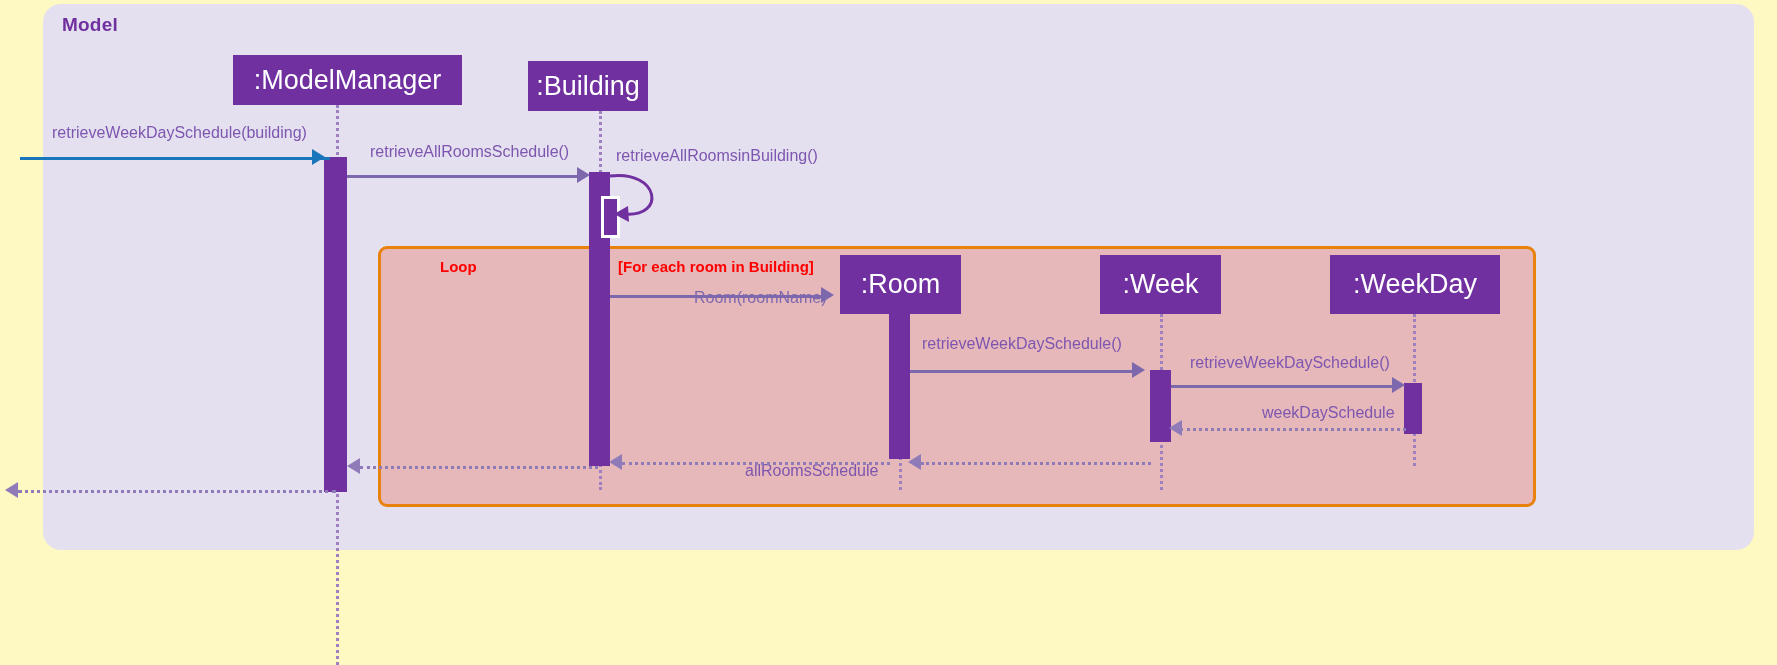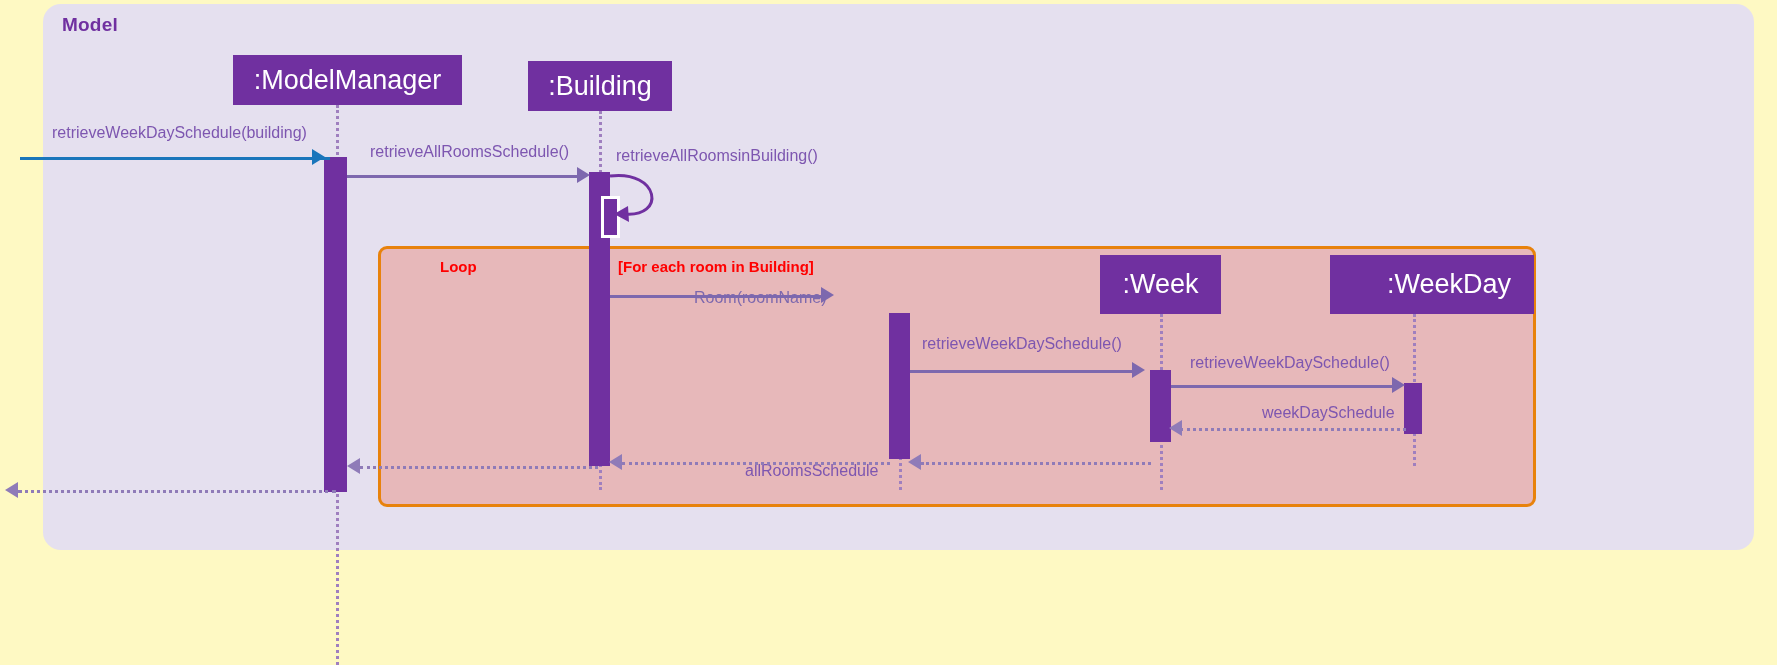--- a/index.html
+++ b/index.html
@@ -32,24 +32,24 @@
     font-size:15px;font-weight:bold;color:#ff0000;white-space:nowrap;
   }
 
   
   .participant{
     position:absolute;background:#7030a0;color:#ffffff;
     display:flex;align-items:center;justify-content:center;
     font-size:27px;white-space:nowrap;
   }
   #p-modelmanager{left:233px;top:55px;width:229px;height:50px;}
-  #p-building   {left:528px;top:61px;width:144px;height:50px;text-align:center;}
+  #p-building   {left:528px;top:61px;width:120px;height:50px;text-align:center;}
   #p-room       {left:840px;top:255px;width:121px;height:59px;}
   #p-week       {left:1100px;top:255px;width:121px;height:59px;}
-  #p-weekday    {left:1330px;top:255px;width:170px;height:59px;padding-left:34px;}
+  #p-weekday    {left:1330px;top:255px;width:170px;height:59px;}
 
   
   .lifeline{
     position:absolute;width:0;
     border-left:3px dotted #9f7fbf;
   }
   #ll-modelmanager{left:336px;top:105px;height:560px;}
   #ll-building   {left:599px;top:111px;height:379px;}
   #ll-room       {left:899px;top:314px;height:176px;}
   #ll-week       {left:1160px;top:314px;height:176px;}
@@ -154,16 +154,17 @@
   <div class="head left" style="left:609px;top:454px;"></div>
 
   <div class="msg dotted" style="left:360px;top:466px;width:238px;"></div>
   <div class="head left" style="left:347px;top:458px;"></div>
 
   <div class="msg dotted" style="left:18px;top:490px;width:318px;"></div>
   <div class="head left" style="left:5px;top:482px;"></div>
 
   <div class="participant" id="p-modelmanager">:ModelManager</div>
   <div class="participant" id="p-building">:Building</div>
+  <div class="participant" id="p-room">:Room</div>
   <div class="participant" id="p-week">:Week</div>
   <div class="participant" id="p-weekday">:WeekDay</div>
 
 </div>
 
 </body></html>

